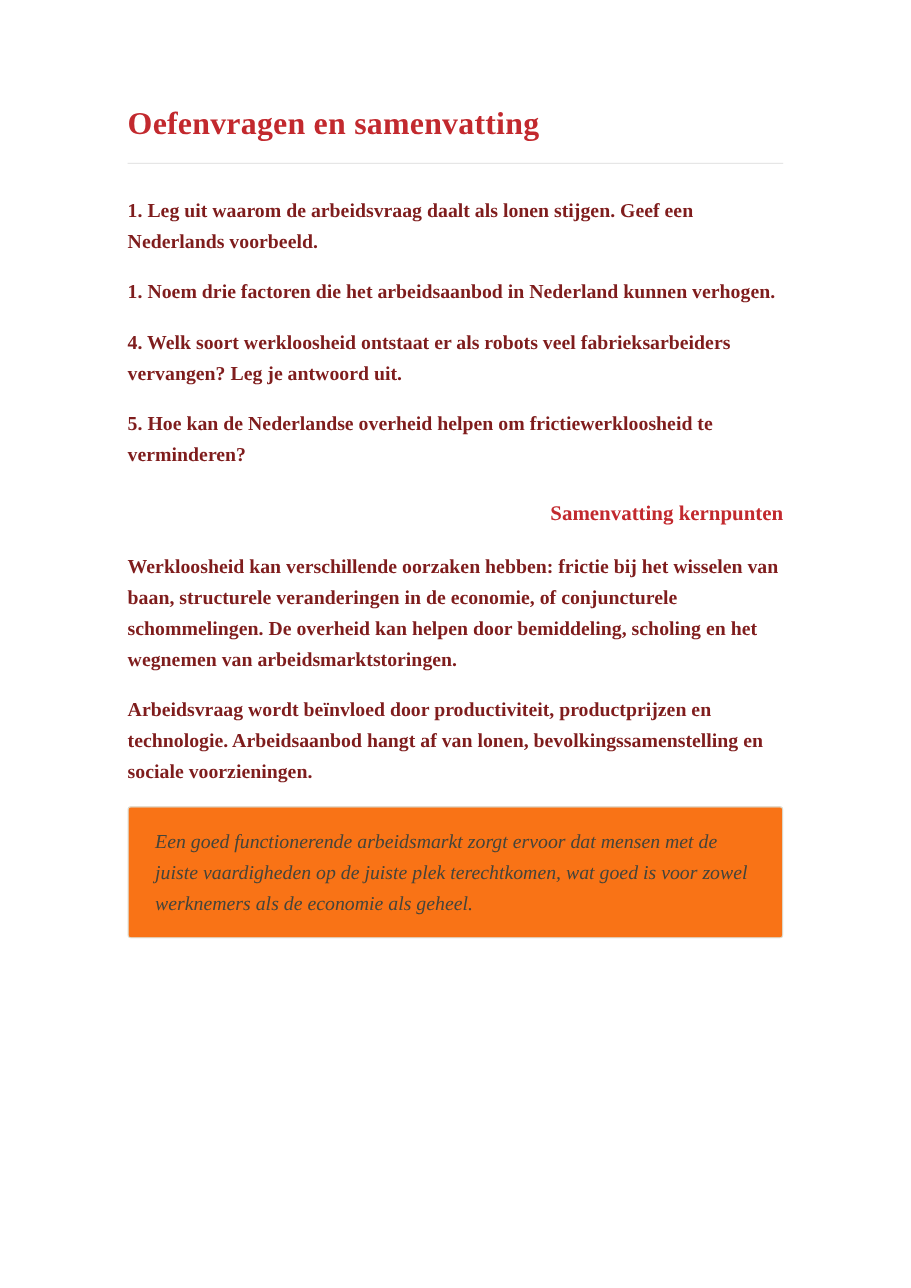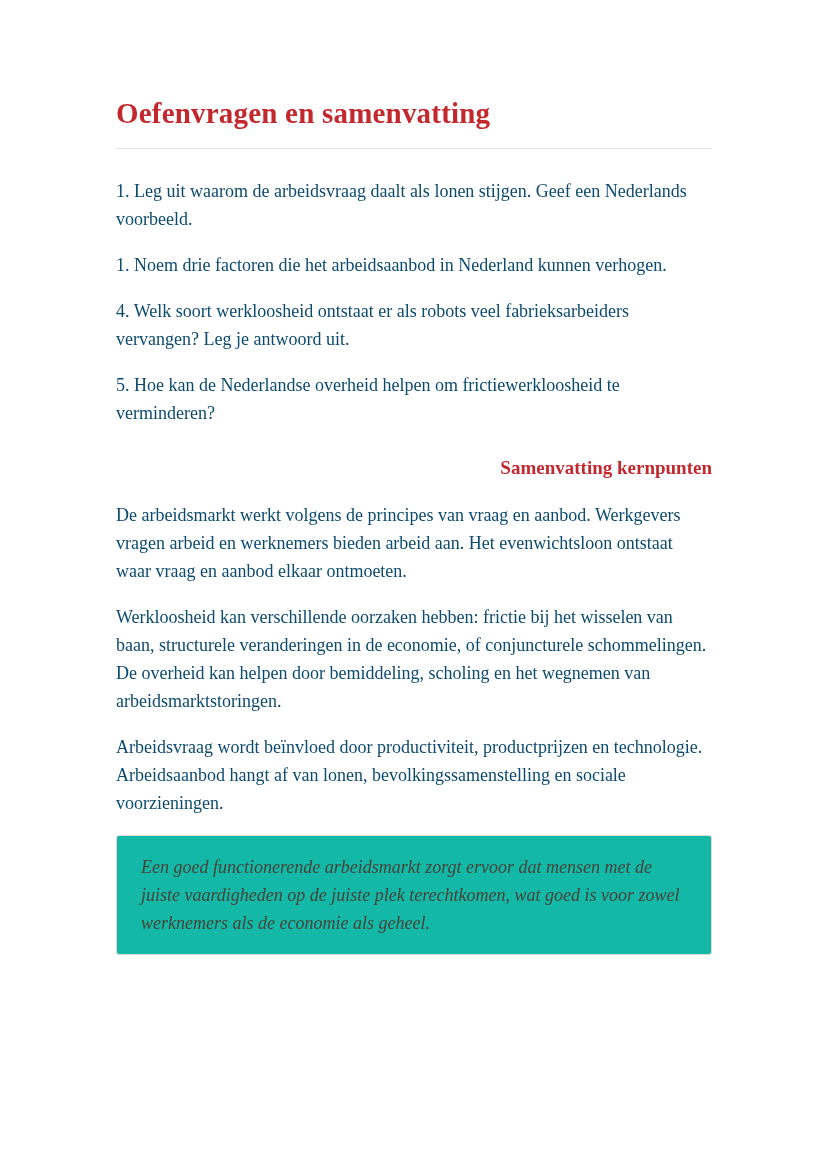--- a/index.html
+++ b/index.html
@@ -40,25 +40,26 @@
     color: #c2292e;
     margin: 0 0 22px 0;
   }
   .section-heading.second {
     margin-top: 30px;
     text-align: right;
   }
   .body-par {
     font-size: 18px;
     line-height: 28px;
-    color: #0c4a6e;
+    color: #7f1d1d;
     margin: 0 0 18px 0;
+    font-weight: bold;
   }
   .callout {
-    background: #14b8a6;
+    background: #f97316;
     border: 1px solid #dcdcd0;
     border-radius: 3px;
     padding: 17px 24px;
     box-sizing: border-box;
   }
   .callout-text {
     font-size: 18px;
     line-height: 28px;
     font-style: italic;
     color: #45443a;
@@ -76,21 +77,20 @@
     <hr class="title-rule">
 
 
     <p class="body-par">1. Leg uit waarom de arbeidsvraag daalt als lonen stijgen. Geef een Nederlands voorbeeld.</p>
     <p class="body-par">1. Noem drie factoren die het arbeidsaanbod in Nederland kunnen verhogen.</p>
     <p class="body-par">4. Welk soort werkloosheid ontstaat er als robots veel fabrieksarbeiders vervangen? Leg je antwoord uit.</p>
     <p class="body-par">5. Hoe kan de Nederlandse overheid helpen om frictiewerkloosheid te verminderen?</p>
 
     <h2 class="section-heading second">Samenvatting kernpunten</h2>
 
-    <p class="body-par">De arbeidsmarkt werkt volgens de principes van vraag en aanbod. Werkgevers vragen arbeid en werknemers bieden arbeid aan. Het evenwichtsloon ontstaat waar vraag en aanbod elkaar ontmoeten.</p>
     <p class="body-par">Werkloosheid kan verschillende oorzaken hebben: frictie bij het wisselen van baan, structurele veranderingen in de economie, of conjuncturele schommelingen. De overheid kan helpen door bemiddeling, scholing en het wegnemen van arbeidsmarktstoringen.</p>
     <p class="body-par">Arbeidsvraag wordt beïnvloed door productiviteit, productprijzen en technologie. Arbeidsaanbod hangt af van lonen, bevolkingssamenstelling en sociale voorzieningen.</p>
 
     <aside class="callout">
       <p class="callout-text">Een goed functionerende arbeidsmarkt zorgt ervoor dat mensen met de juiste vaardigheden op de juiste plek terechtkomen, wat goed is voor zowel werknemers als de economie als geheel.</p>
     </aside>
 
   </div>
 </div>
 

